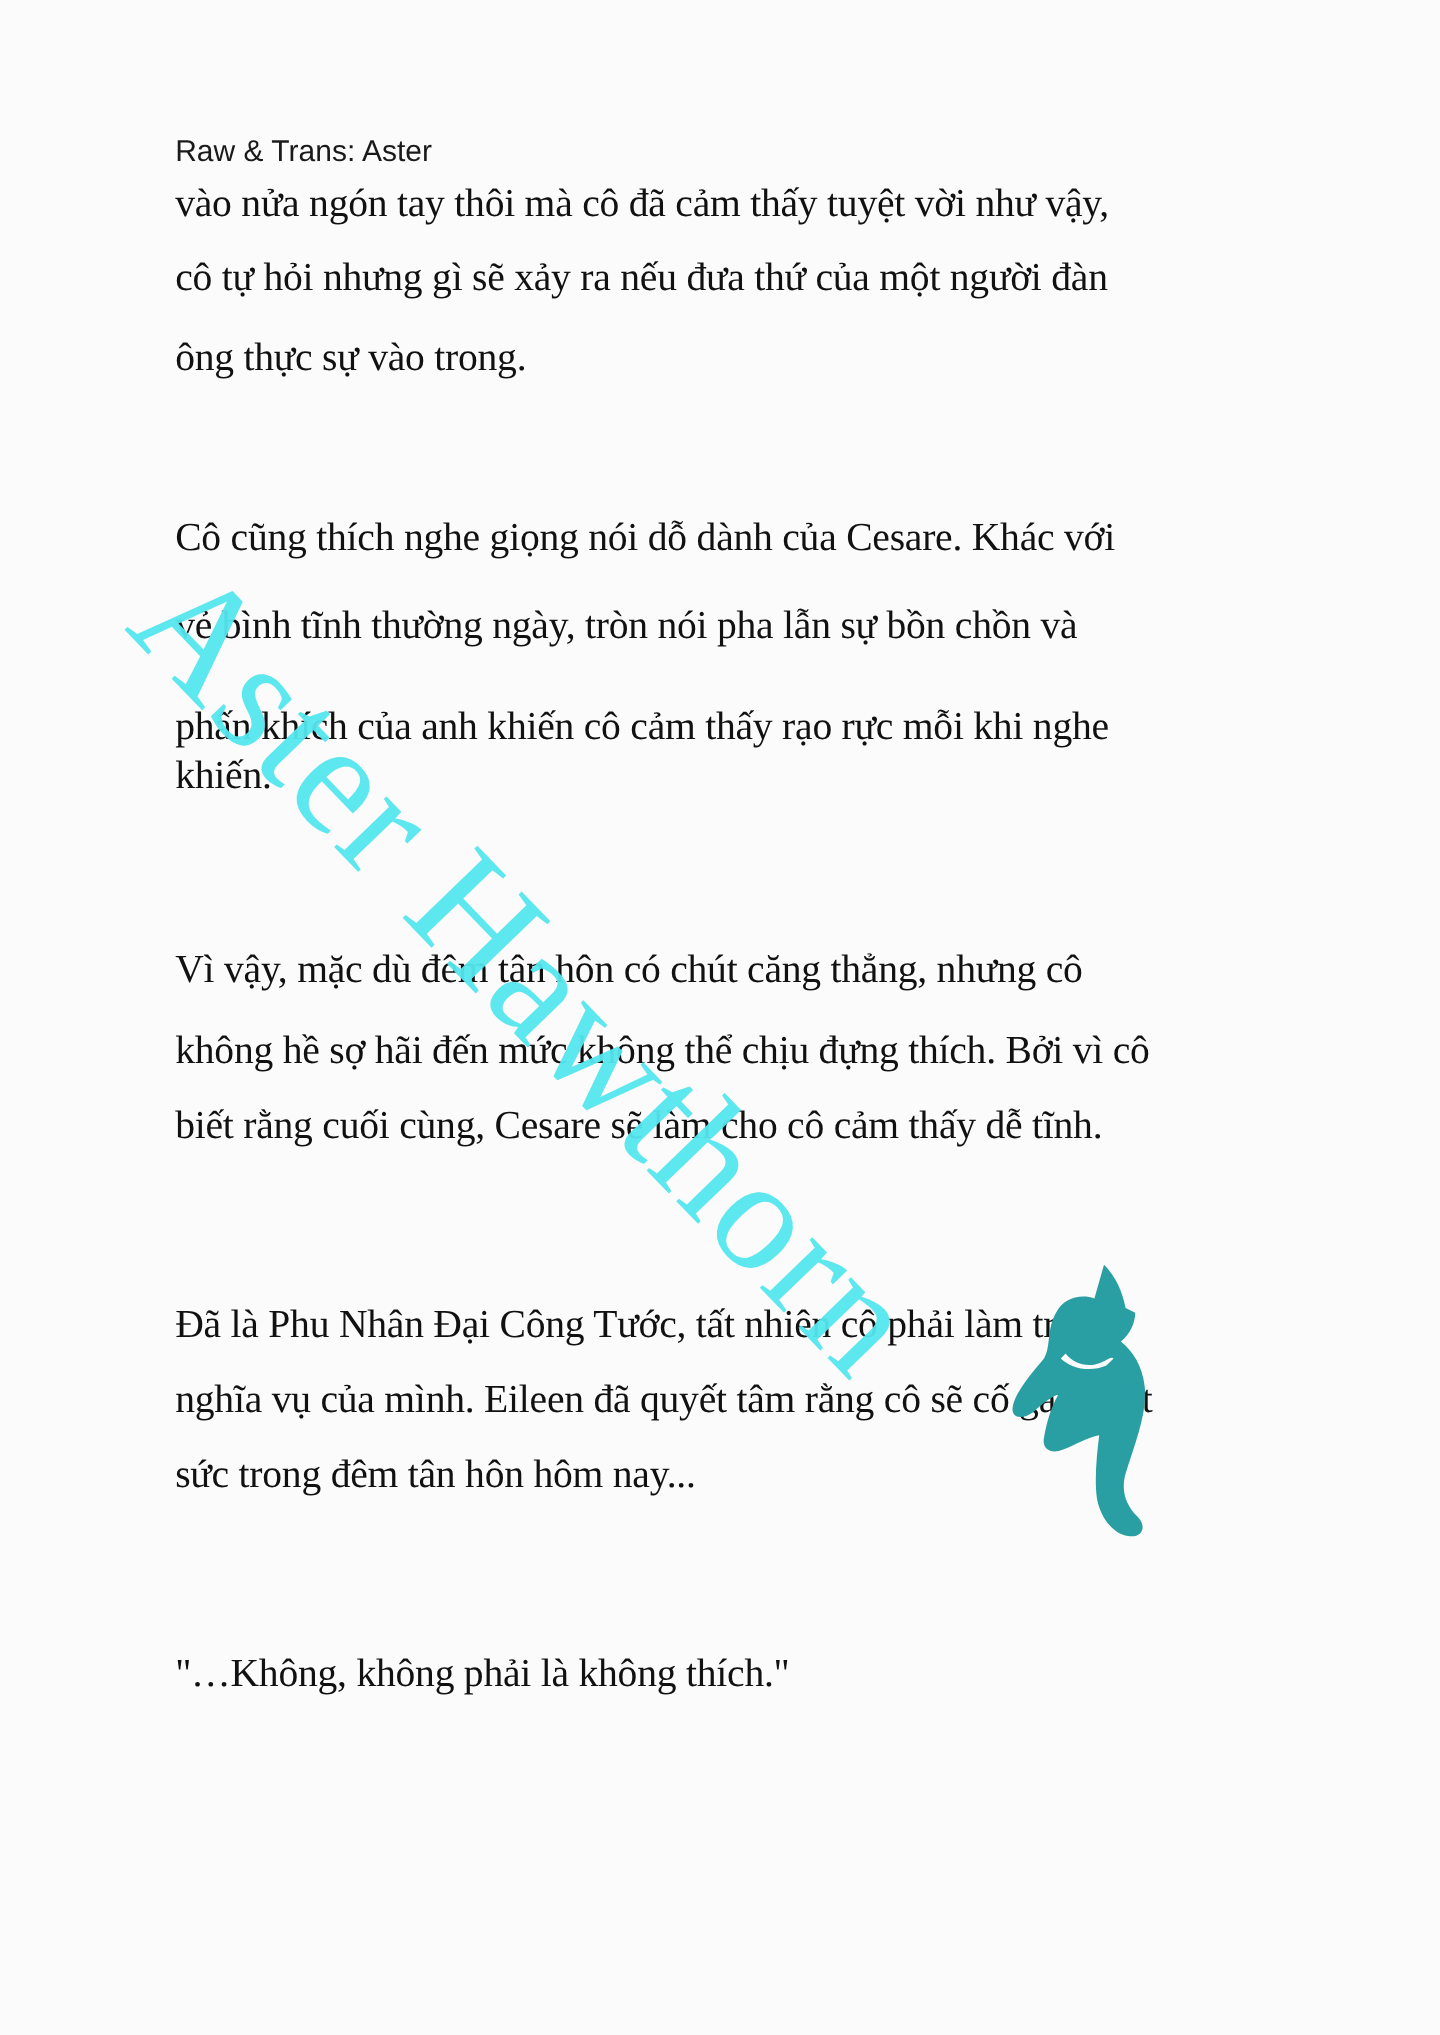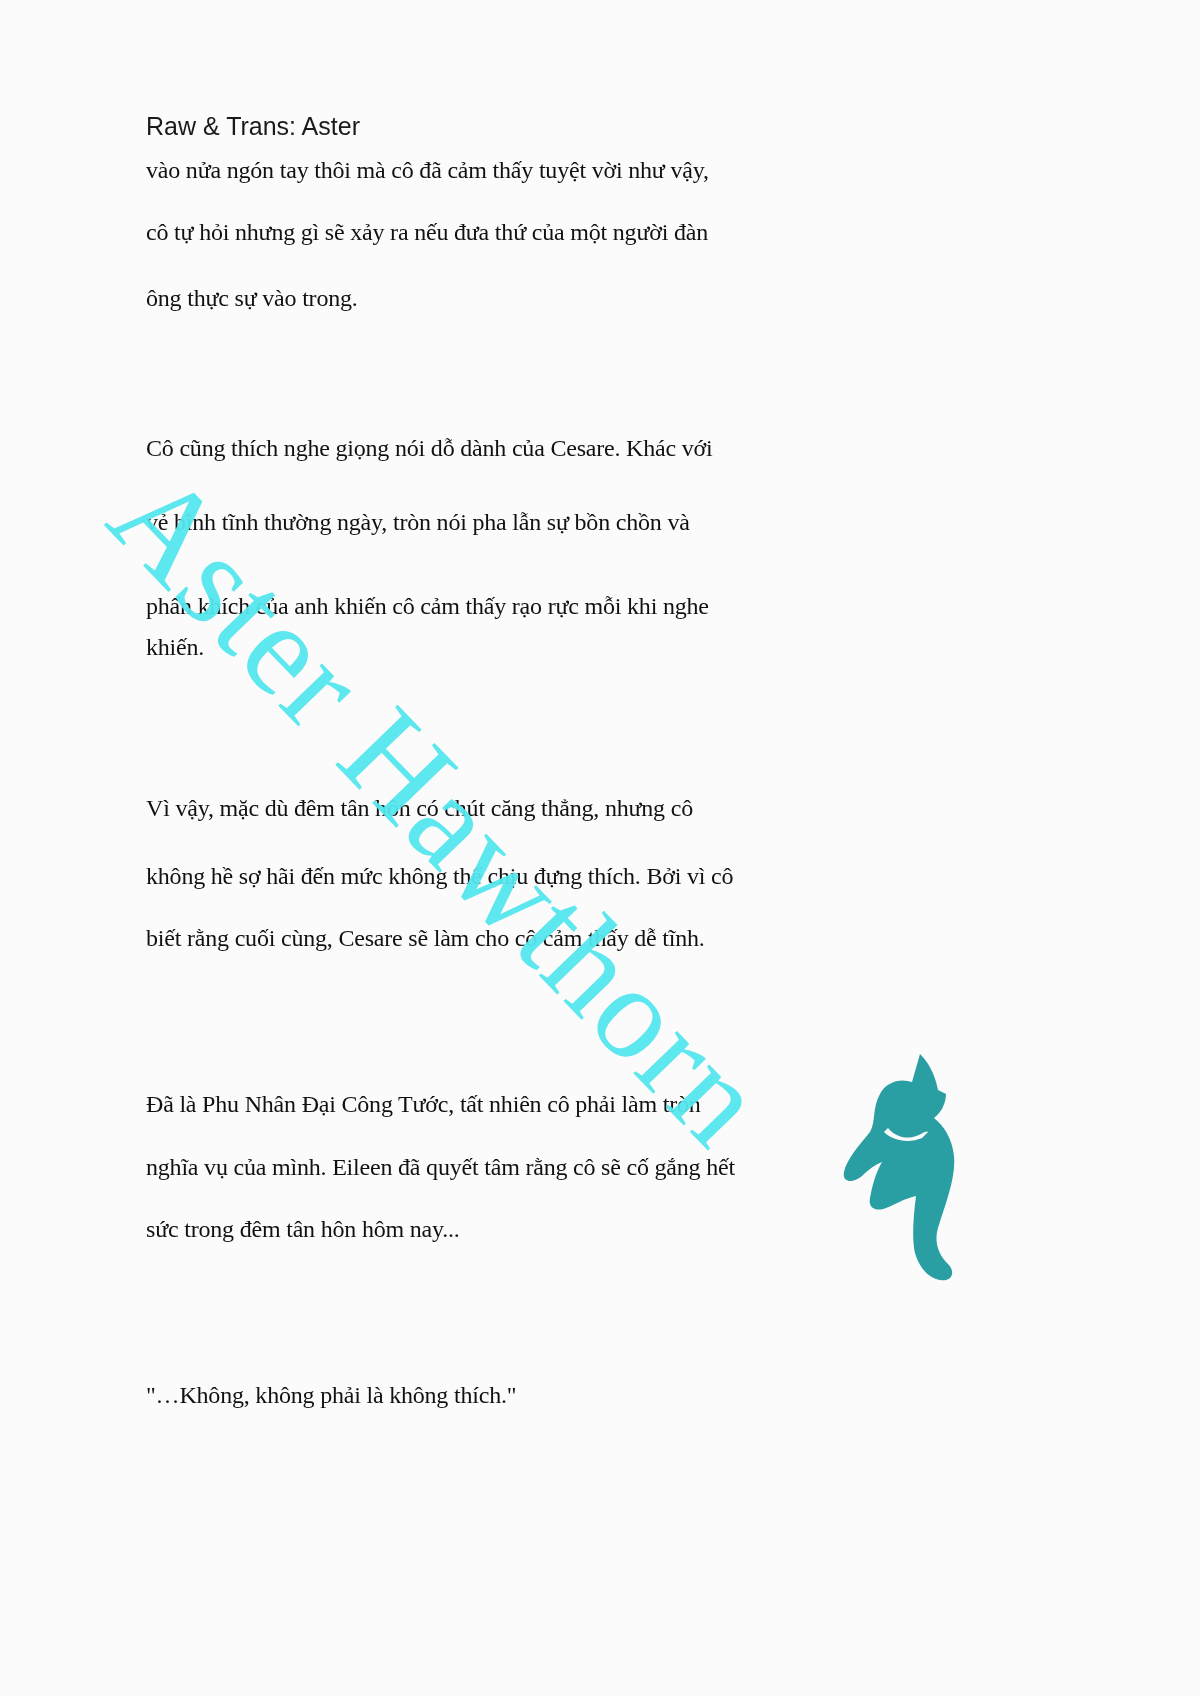--- a/index.html
+++ b/index.html
@@ -8,21 +8,21 @@
     position: relative; overflow: hidden;
     font-family: "Liberation Serif", serif; color: #111;
   }
   .header {
     position: absolute; left: 146px; top: 72px;
     font-family: Liberation Sans, sans-serif; font-size: 25px; color: #1a1a1a; margin-top: 40px;
   }
   .page-text { position: absolute; left: 146px; top: 0; width: 1000px; }
   .line {
     position: absolute; left: 0; white-space: nowrap;
-    font-size: 24px; line-height: 40px; letter-spacing: -0.2px; text-align: right;
+    font-size: 33px; line-height: 40px; letter-spacing: -0.2px; text-align: right;
   }
   .watermark {
     position: absolute; left: 150px; top: 740px;
     font-family: "Liberation Serif", serif; font-size: 132px;
     color: #55e6ee; white-space: nowrap;
     transform-origin: 0 0; transform: rotate(46deg);
     pointer-events: none; letter-spacing: 2px; opacity: 0.95;
     transform: translate(40px,-300px) rotate(46deg);
   }
   .cat { position: absolute; left: 842px; top: 1052px; width: 130px; height: 230px; }

